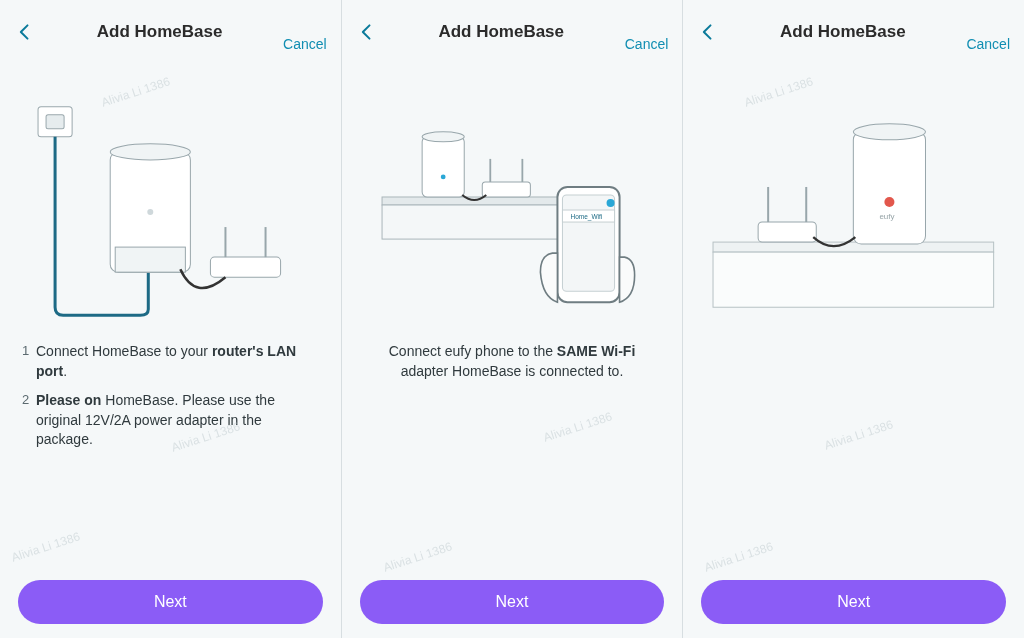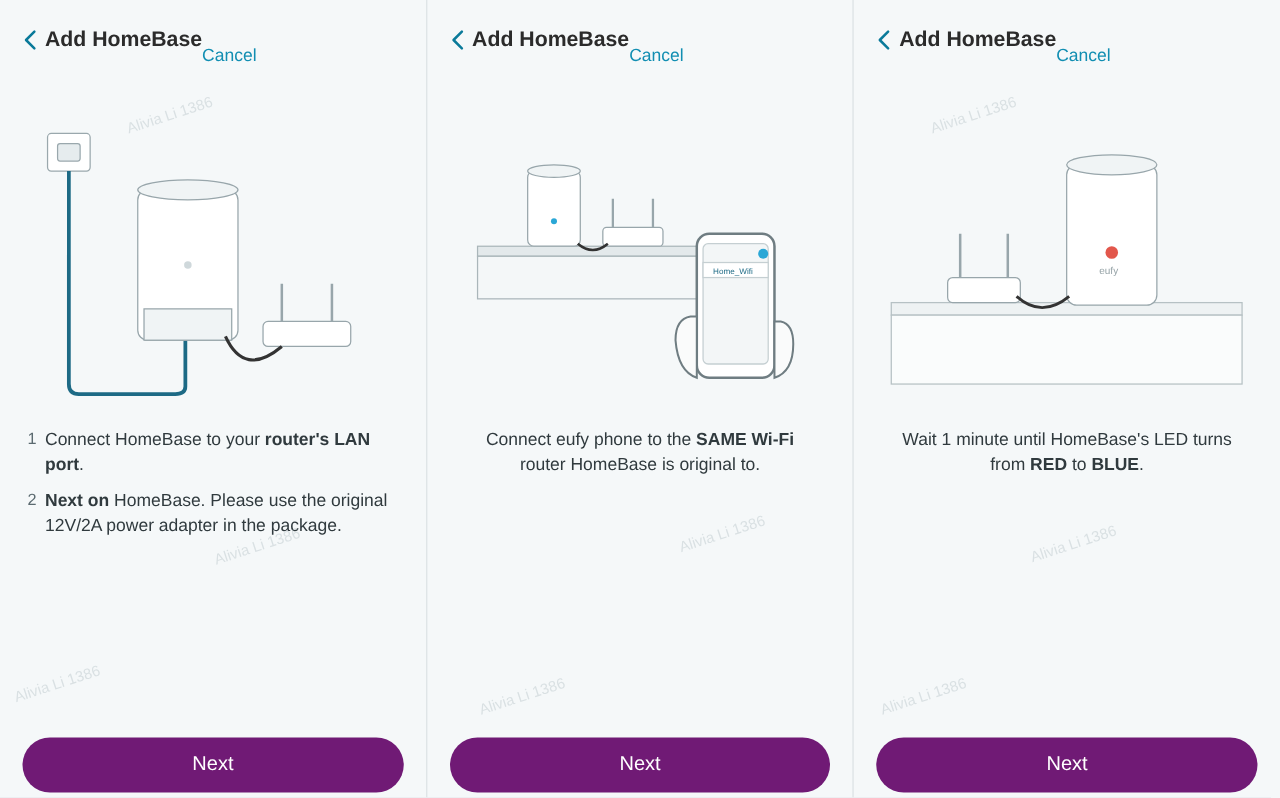--- a/index.html
+++ b/index.html
@@ -1,40 +1,40 @@
 <!DOCTYPE html>
 <html><head>
 <meta charset="utf-8">
 <style>
   * { box-sizing: border-box; margin: 0; padding: 0; }
   html, body { width: 1024px; height: 638px; font-family: -apple-system, "Segoe UI", Arial, sans-serif; background:#e9edef; color:#333; overflow:hidden;}
   .screens { display:flex; width:1024px; height:638px; }
   .screen { flex:1 1 0; position:relative; background:#f5f8f9; display:flex; flex-direction:column; border-right:1px solid #d7dee1;}
   .screen:last-child{border-right:none;}
 
-  .header { display:flex; align-items:center; justify-content:flex-start; padding:12px 14px 10px 14px; }
+  .header { display:flex; align-items:center; justify-content:space-between; padding:12px 14px 10px 14px; }
   .back { width:22px; height:22px; display:flex; align-items:center; justify-content:center; color:#0a7a9a; cursor:pointer;}
   .title { font-size:17px; font-weight:600; color:#2b2b2b;}
   .cancel { font-size:14px; color:#118eb2; cursor:pointer;margin-top:24px;}
 
   .illus { flex:0 0 280px; display:flex; align-items:center; justify-content:center; padding:10px 20px; }
   .illus svg { width:100%; height:100%; }
 
   .instr { padding:0 22px; font-size:14px; color:#303a3e; line-height:1.4; text-align:left;}
   .instr.center { text-align:center; padding:0 28px;}
   .instr ol { list-style:none; counter-reset: step; padding:0; margin:0;}
   .instr ol li { counter-increment: step; position:relative; padding-left:14px; margin-bottom:10px;}
   .instr ol li::before { content: counter(step); position:absolute; left:0; top:0; font-size:13px; color:#5b6a70;}
   .instr b { font-weight:700;}
 
   .spacer { flex:1 1 auto; }
 
   .helplink { text-align:center; font-size:14px; color:#118eb2; margin-bottom:14px; cursor:pointer;}
 
-  .nextbtn { margin:0 18px 4px 18px; height:44px; border-radius:22px; background:#701a75; color:#fff; font-size:16px; display:flex; align-items:center; justify-content:center; cursor:pointer; user-select:none;}
+  .nextbtn { margin:0 18px 14px 18px; height:44px; border-radius:22px; background:#8b5cf6; color:#fff; font-size:16px; display:flex; align-items:center; justify-content:center; cursor:pointer; user-select:none;}
 
   
   .wm { position:absolute; color:#b9c5c9; font-size:12px; opacity:.45; transform:rotate(-18deg); pointer-events:none;}
 </style>
 </head>
 <body>
 
 <div class="screens">
 
   <div class="screen">
@@ -68,21 +68,21 @@
         <path d="M160 192 Q175 225 205 200" fill="none" stroke="#333" stroke-width="2.5"></path>
       </svg>
     </div>
 
     <div class="instr">
       <ol>
         <li>
           <span>Connect HomeBase to your </span><b>router's LAN port</b><span>.</span>
         </li>
         <li>
-          <b>Next on</b><span> HomeBase. Please use the original 12V/2A power adapter in the package.</span>
+          <b>Please on</b><span> HomeBase. Please use the original 12V/2A power adapter in the package.</span>
         </li>
       </ol>
     </div>
 
     <div class="spacer"></div>
     <div class="nextbtn">Next</div>
 
     <div class="wm" style="top:85px; left:100px;">Alivia Li 1386</div>
     <div class="wm" style="top:430px; left:170px;">Alivia Li 1386</div>
     <div class="wm" style="top:540px; left:10px;">Alivia Li 1386</div>
@@ -119,21 +119,21 @@
         <rect x="200" y="133" width="52" height="12" fill="#fff" stroke="#c5cfd2"></rect>
         <text x="208" y="142" font-size="6.5" fill="#1d6a85">Home_Wifi</text>
         <circle cx="248" cy="126" r="4" fill="#2aa7d6"></circle>
 
         <path d="M195 225 Q180 220 178 195 Q178 178 190 176 L195 176 L195 225 Z" fill="#fafbfb" stroke="#6f7d82" stroke-width="1.6"></path>
         <path d="M257 225 Q272 220 272 198 Q272 182 262 180 L257 180 L257 225 Z" fill="#fafbfb" stroke="#6f7d82" stroke-width="1.6"></path>
       </svg>
     </div>
 
     <div class="instr center">
-      <span>Connect eufy phone to the </span><b>SAME Wi-Fi</b><span> router HomeBase is original to.</span>
+      <span>Connect eufy phone to the </span><b>SAME Wi-Fi</b><span> adapter HomeBase is connected to.</span>
     </div>
 
     <div class="spacer"></div>
     <div class="nextbtn">Next</div>
 
     <div class="wm" style="top:420px; left:200px;">Alivia Li 1386</div>
     <div class="wm" style="top:550px; left:40px;">Alivia Li 1386</div>
   </div>
 
   <div class="screen">
@@ -159,23 +159,20 @@
 
         <rect x="150" y="55" width="72" height="112" rx="8" fill="#fff" stroke="#98a6ab"></rect>
         <ellipse cx="186" cy="55" rx="36" ry="8" fill="#f0f4f5" stroke="#98a6ab"></ellipse>
         <circle cx="186" cy="125" r="5" fill="#e2574c"></circle>
         <text x="176" y="142" font-size="8" fill="#97a4a8">eufy</text>
 
         <path d="M110 160 Q130 178 152 160" fill="none" stroke="#333" stroke-width="2.3"></path>
       </svg>
     </div>
 
-    <div class="instr center">
-      <span>Wait 1 minute until HomeBase's LED turns from </span><b>RED</b><span> to </span><b>BLUE</b><span>.</span>
-    </div>
 
     <div class="spacer"></div>
     <div class="nextbtn">Next</div>
 
     <div class="wm" style="top:85px; left:60px;">Alivia Li 1386</div>
     <div class="wm" style="top:428px; left:140px;">Alivia Li 1386</div>
     <div class="wm" style="top:550px; left:20px;">Alivia Li 1386</div>
   </div>
 
 </div>

